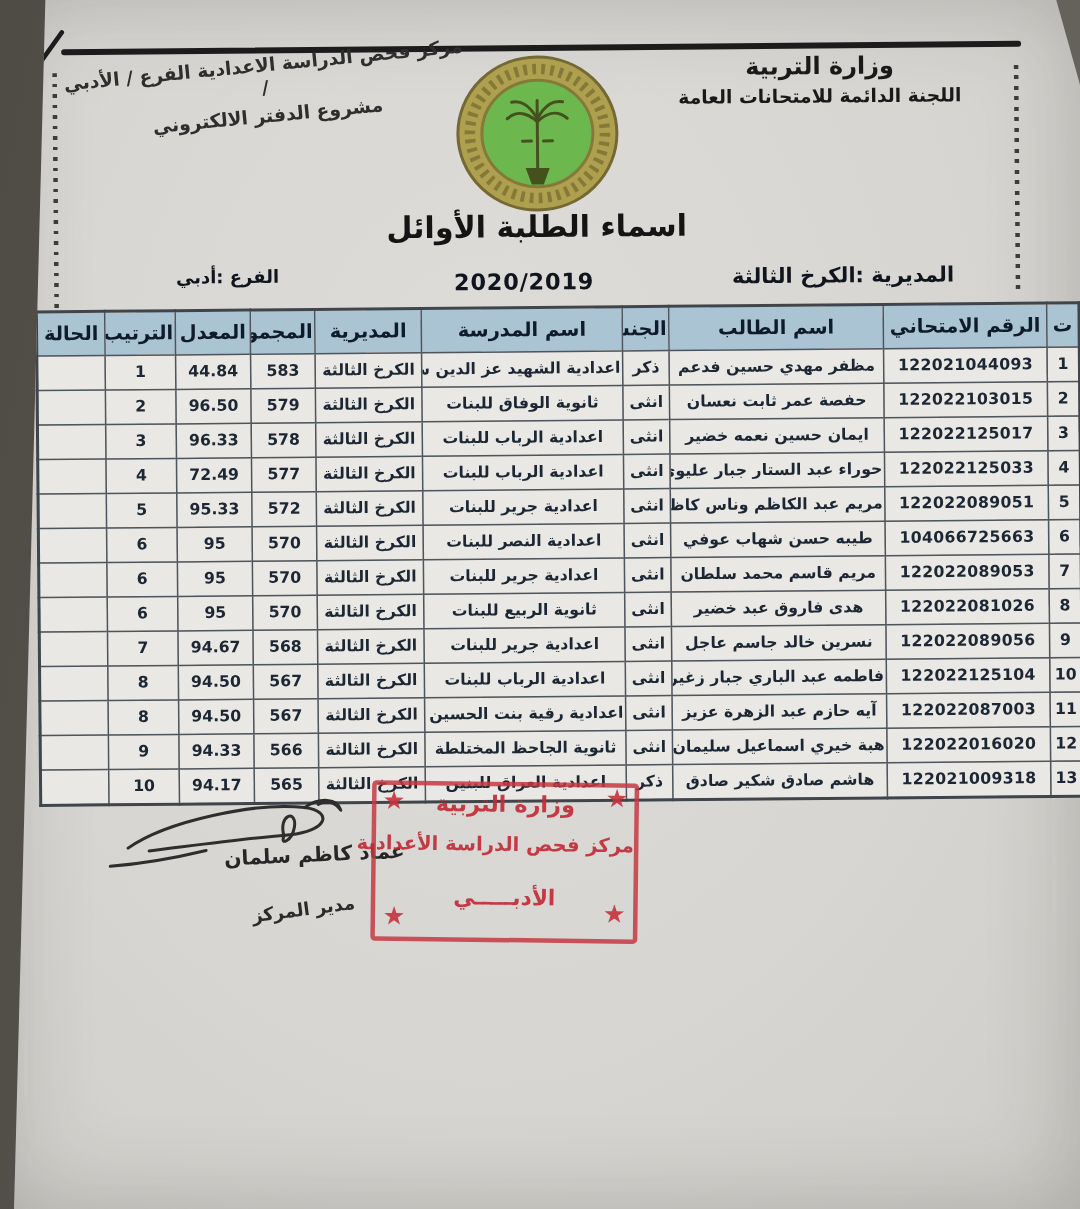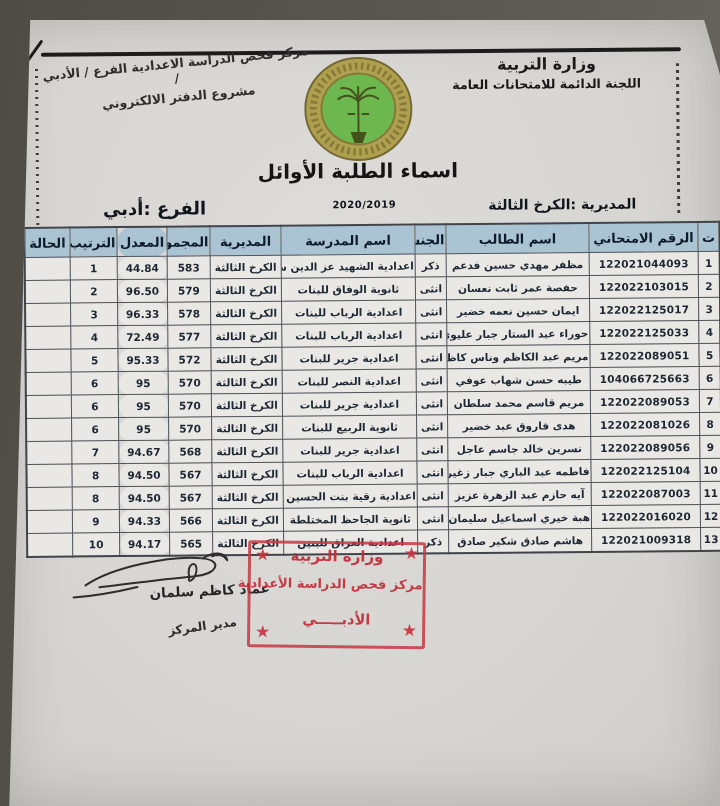--- a/index.html
+++ b/index.html
@@ -7,21 +7,20 @@
     width:720px;height:806px;overflow:hidden;position:relative;
     background:linear-gradient(100deg,#4e4c45 0%,#5a5851 55%,#6b6861 100%);
     font-family:"DejaVu Sans",sans-serif;
     -webkit-font-smoothing:antialiased;
   }
   .paper{
     position:absolute;inset:0;
     background:radial-gradient(ellipse at 45% 35%, #dedcd9 0%, #d8d6d3 55%, #cfcdc9 100%);
     clip-path:polygon(4.2% 0, 97.8% 0, 100% 7%, 100% 100%, 1.3% 100%);
     box-shadow:inset 0 0 60px rgba(60,58,50,.25);
-    margin-top:20px;
   }
   .content{position:absolute;inset:0;transform:rotate(-0.5deg);}
   
   .top-line{position:absolute;left:44px;top:30px;width:640px;height:3.5px;background:#1c1c1c;border-radius:2px;}
   .pen-stroke{position:absolute;left:36px;top:15px;width:3px;height:27px;background:#1c1c1c;border-radius:2px;transform:rotate(36deg);}
   
   .dots{position:absolute;width:2.5px;background:repeating-linear-gradient(to bottom,#3c3c38 0 2.5px,transparent 2.5px 7px);}
   .dots.left{left:38px;top:46px;height:160px;}
   .dots.right{left:679px;top:46px;height:152px;}
   
@@ -29,37 +28,37 @@
   .hdr-right .l1{font-size:16px;font-weight:bold;}
   .hdr-right .l2{font-size:12.5px;font-weight:bold;margin-top:3px;}
   .hdr-left{position:absolute;left:46px;top:34px;width:268px;text-align:center;direction:rtl;color:#2e2e2e;transform:rotate(-5deg);}
   .hdr-left .l1{font-size:12.5px;font-weight:600;}
   .hdr-left .l2{font-size:12.5px;font-weight:600;margin-top:4px;}
   .logo{position:absolute;left:304px;top:36px;width:114px;height:106px;}
   
   .doc-title{position:absolute;left:0;right:0;top:139px;text-align:center;direction:rtl;font-size:20px;font-weight:bold;color:#141414;}
   .meta{position:absolute;left:0;right:0;top:178px;height:22px;direction:rtl;color:#10141c;}
   .meta .directorate{position:absolute;right:82px;top:0;font-size:14px;font-weight:bold;}
-  .meta .year{position:absolute;right:322px;top:1px;font-size:10px;font-weight:bold;letter-spacing:.5px;}
-  .meta .branch{position:absolute;right:512px;top:-2px;font-size:18px;font-weight:bold;}
+  .meta .year{position:absolute;right:322px;top:1px;font-size:15px;font-weight:bold;letter-spacing:.5px;}
+  .meta .branch{position:absolute;right:532px;top:-2px;font-size:12px;font-weight:bold;}
   
   table.results{
     position:absolute;left:25px;top:204px;width:664px;direction:rtl;
     border-collapse:collapse;table-layout:fixed;
   }
   table.results th,table.results td{
     border:1px solid #4f555c;overflow:hidden;white-space:nowrap;
     text-align:center;vertical-align:middle;padding:0 1px;
     color:#1d2733;background:#e9e8e5;
   }
   table.results{border:2px solid #40454b;}
   table.results th{background:#aac4d4;height:28px;font-size:13px;font-weight:bold;color:#0e1b2b;}
   table.results td{height:22px;font-size:10.5px;font-weight:600;}
   .c0{width:18px;}  .c1{width:106px;} .c2{width:140px;} .c3{width:28px;} .c4{width:131px;}
-  .c5{width:68px;}  .c6{width:40px;}  .c7{width:47px;border-radius:14px;}  .c8{width:44px;}  .c9{width:42px;}
+  .c5{width:68px;}  .c6{width:40px;}  .c7{width:47px;}  .c8{width:44px;}  .c9{width:42px;}
   td.c1{font-size:11px;letter-spacing:.2px;}
   td.c3{font-size:9px;}
   td.c9{background:#edebe8;}
   
   .sig-svg{position:absolute;left:70px;top:527px;}
   .sig-name{position:absolute;left:148px;top:561px;font-size:13.5px;font-weight:bold;color:#262626;direction:rtl;transform:rotate(-2deg);}
   .sig-role{position:absolute;left:166px;top:598px;font-size:12px;font-weight:bold;color:#2b2b2b;direction:rtl;transform:rotate(-7deg);}
   
   .stamp{
     position:absolute;left:246px;top:521px;width:172px;height:101px;

